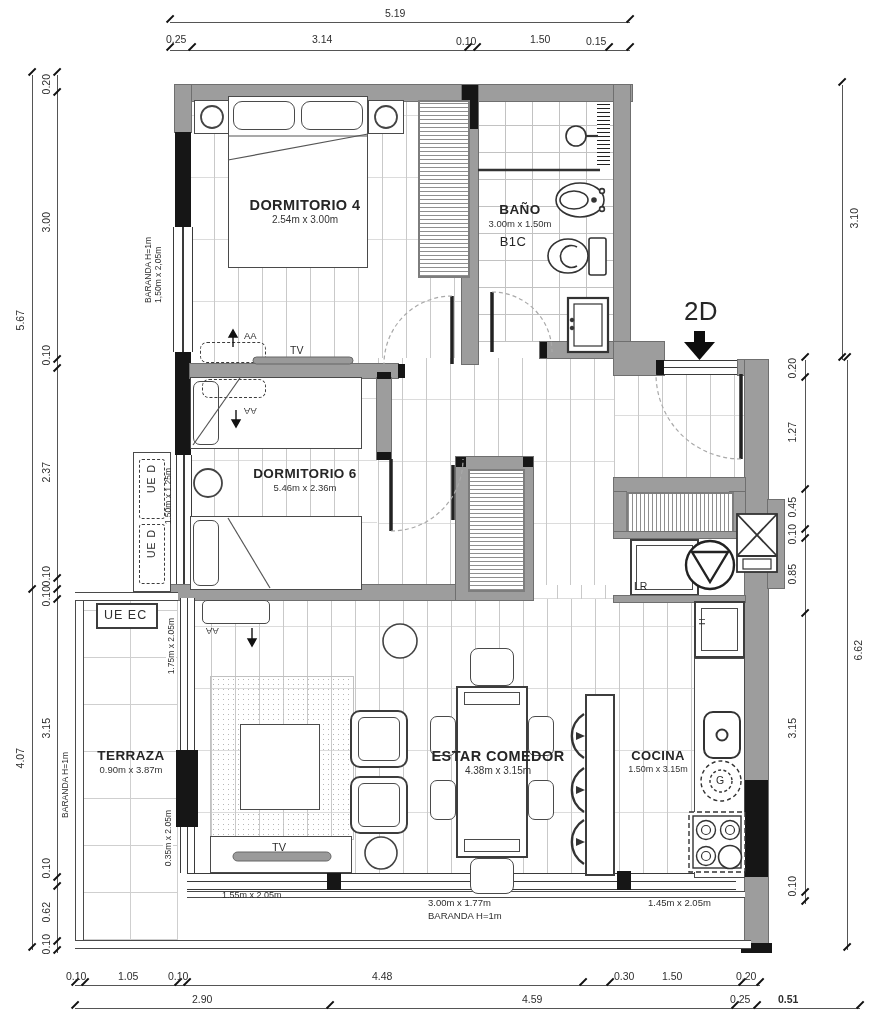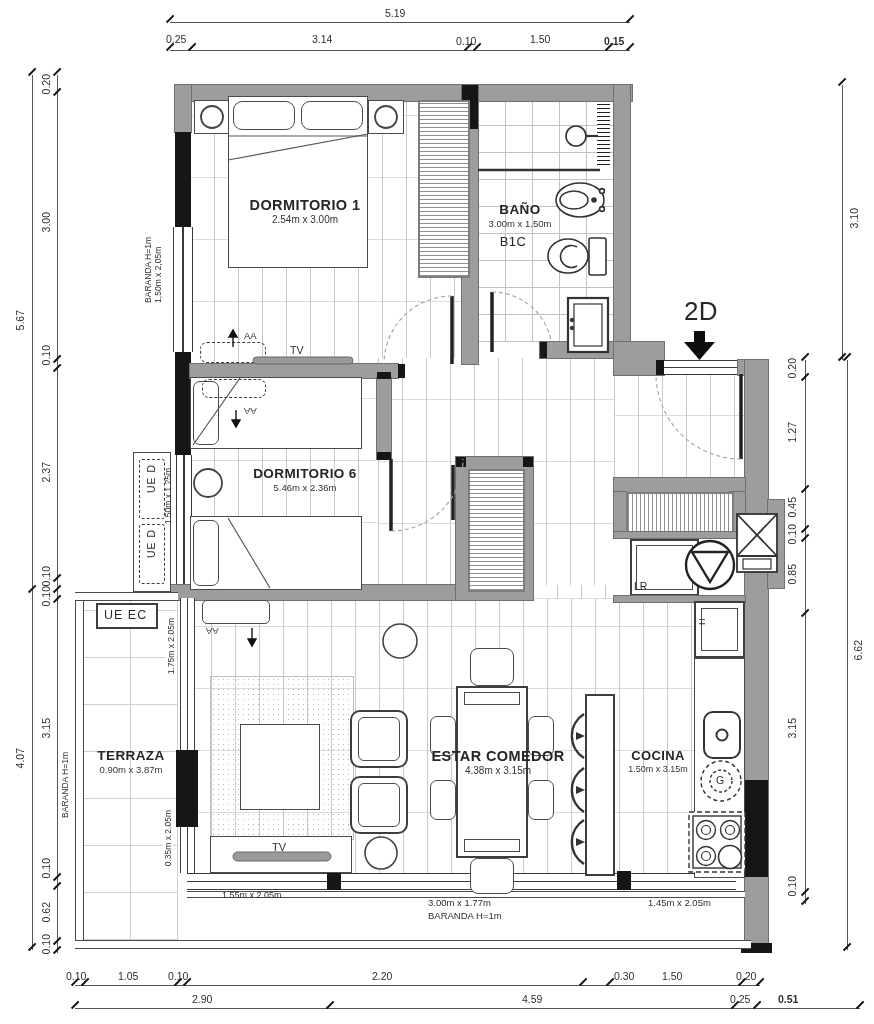--- a/index.html
+++ b/index.html
@@ -277,21 +277,21 @@
       <line x1="252" y1="628" x2="252" y2="643"></line>
         <path d="M248,639 L252,646 L256,639 Z"></path>
     </g>
 
     <g fill="#0d0d0d">
       <rect x="694" y="331" width="11" height="11"></rect>
       <path d="M684,342 L715,342 L699.5,360 Z"></path>
     </g>
   </svg>
 
-  <div class="room-name" style="left:225px;top:197px;width:160px;">DORMITORIO 1</div>
+  <div class="room-name" style="left:225px;top:197px;width:160px;">DORMITORIO 4</div>
   <div class="room-size" style="left:225px;top:214px;width:160px;">2.54m x 3.00m</div>
 
   <div class="room-name" style="left:488px;top:202px;width:64px;font-size:13.5px;">BAÑO</div>
   <div class="room-size" style="left:478px;top:218px;width:84px;font-size:9.5px;">3.00m x 1.50m</div>
   <div class="room-name" style="left:488px;top:234px;width:50px;font-size:13px;font-weight:normal;">B1C</div>
 
   <div class="room-name" style="left:235px;top:466px;width:140px;font-size:13.5px;">DORMITORIO 6</div>
   <div class="room-size" style="left:235px;top:482px;width:140px;font-size:9.5px;">5.46m x 2.36m</div>
 
   <div class="room-name" style="left:86px;top:748px;width:90px;font-size:13.5px;">TERRAZA</div>
@@ -388,21 +388,21 @@
   <div class="tk" style="left:325px;top:1004px;"></div>
   <div class="tk" style="left:730px;top:1004px;"></div>
   <div class="tk" style="left:752px;top:1004px;"></div>
   <div class="tk" style="left:855px;top:1004px;"></div>
 
   <div class="dim" style="left:385px;top:7px;">5.19</div>
   <div class="dim" style="left:166px;top:33px;">0.25</div>
   <div class="dim" style="left:312px;top:33px;">3.14</div>
   <div class="dim" style="left:456px;top:35px;">0.10</div>
   <div class="dim" style="left:530px;top:33px;">1.50</div>
-  <div class="dim" style="left:604px;top:35px;font-weight:bold;">0.15</div>
+  <div class="dim" style="left:586px;top:35px;">0.15</div>
 
   <div class="dimv" style="left:14px;top:310px;">5.67</div>
   <div class="dimv" style="left:40px;top:74px;">0.20</div>
   <div class="dimv" style="left:40px;top:212px;">3.00</div>
   <div class="dimv" style="left:40px;top:345px;">0.10</div>
   <div class="dimv" style="left:40px;top:462px;">2.37</div>
   <div class="dimv" style="left:40px;top:566px;">0.10</div>
 
   <div class="dimv" style="left:14px;top:748px;">4.07</div>
   <div class="dimv" style="left:40px;top:586px;">0.10</div>
@@ -417,21 +417,21 @@
   <div class="dimv" style="left:786px;top:422px;">1.27</div>
   <div class="dimv" style="left:786px;top:497px;">0.45</div>
   <div class="dimv" style="left:786px;top:524px;">0.10</div>
   <div class="dimv" style="left:786px;top:564px;">0.85</div>
   <div class="dimv" style="left:786px;top:718px;">3.15</div>
   <div class="dimv" style="left:786px;top:876px;">0.10</div>
 
   <div class="dim" style="left:66px;top:970px;">0.10</div>
   <div class="dim" style="left:118px;top:970px;">1.05</div>
   <div class="dim" style="left:168px;top:970px;">0.10</div>
-  <div class="dim" style="left:372px;top:970px;">2.20</div>
+  <div class="dim" style="left:372px;top:970px;">4.48</div>
   <div class="dim" style="left:582px;top:970px;padding-left:32px;">0.30</div>
   <div class="dim" style="left:662px;top:970px;">1.50</div>
   <div class="dim" style="left:736px;top:970px;">0.20</div>
 
   <div class="dim" style="left:192px;top:993px;">2.90</div>
   <div class="dim" style="left:522px;top:993px;">4.59</div>
   <div class="dim" style="left:730px;top:993px;">0.25</div>
   <div class="dim" style="left:778px;top:993px;font-weight:bold;">0.51</div>
 
 </div>

